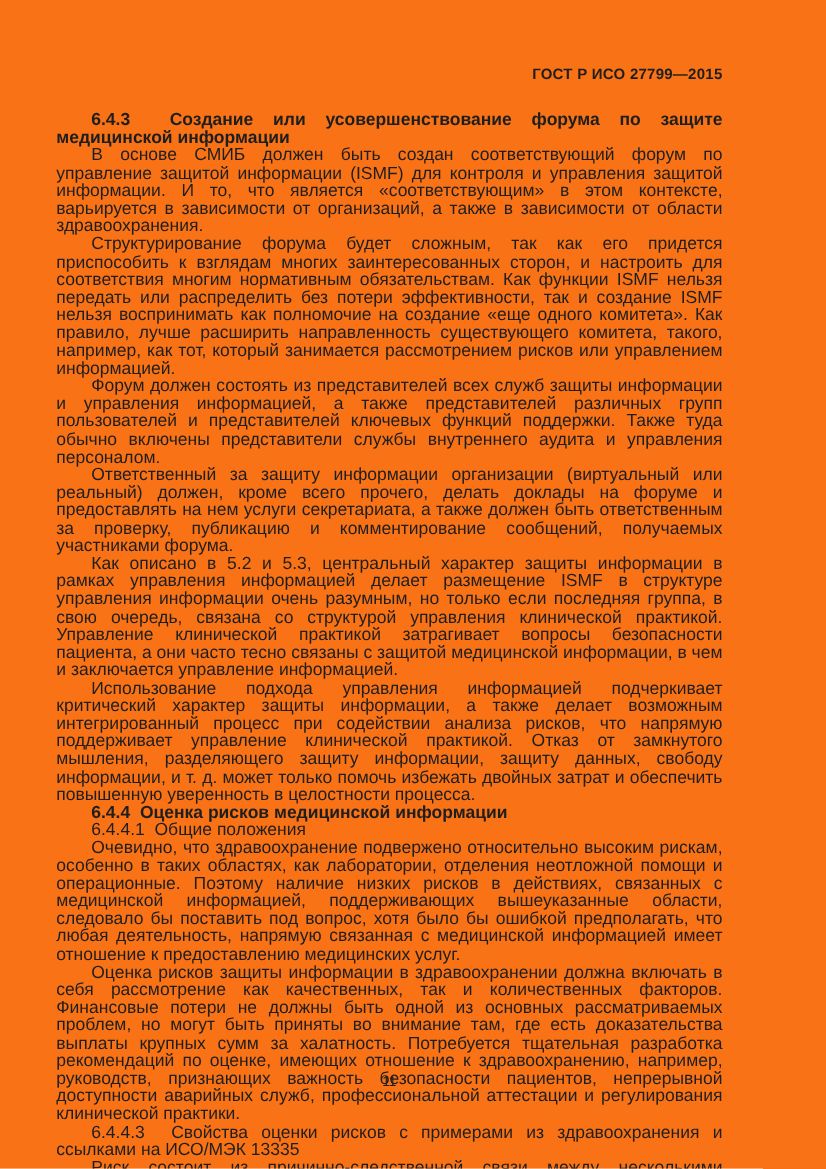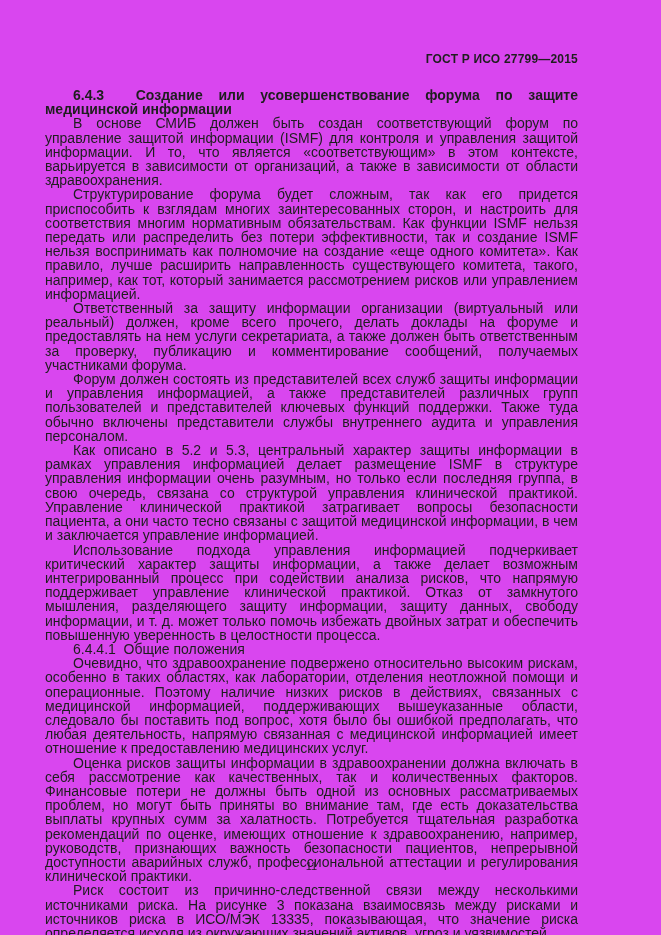--- a/index.html
+++ b/index.html
@@ -5,21 +5,21 @@
 <style>
   html, body {
     margin: 0;
     padding: 0;
     background: #ffffff;
   }
   .page {
     position: relative;
     width: 661px;
     height: 935px;
-    background: #d946ef;
+    background: #f97316;
     font-family: "Liberation Sans", sans-serif;
     color: #1e1e1e;
     overflow: hidden;
   }
   .doc-header {
     position: absolute;
     top: 52px;
     left: 45px;
     width: 533px;
     text-align: right;
@@ -57,27 +57,29 @@
 <body>
 
 <div class="page">
 
   <div class="doc-header">ГОСТ Р ИСО 27799—2015</div>
 
   <div class="content">
     <p class="heading">6.4.3&nbsp; Создание или усовершенствование форума по защите медицинской информации</p>
     <p>В основе СМИБ должен быть создан соответствующий форум по управление защитой информации (ISMF) для контроля и управления защитой информации. И то, что является «соответствующим» в этом контексте, варьируется в зависимости от организаций, а также в зависимости от области здравоохранения.</p>
     <p>Структурирование форума будет сложным, так как его придется приспособить к взглядам многих заинтересованных сторон, и настроить для соответствия многим нормативным обязательствам. Как функции ISMF нельзя передать или распределить без потери эффективности, так и создание ISMF нельзя воспринимать как полномочие на создание «еще одного комитета». Как правило, лучше расширить направленность существующего комитета, такого, например, как тот, который занимается рассмотрением рисков или управлением информацией.</p>
+    <p>Форум должен состоять из представителей всех служб защиты информации и управления информацией, а также представителей различных групп пользователей и представителей ключевых функций поддержки. Также туда обычно включены представители службы внутреннего аудита и управления персоналом.</p>
     <p>Ответственный за защиту информации организации (виртуальный или реальный) должен, кроме всего прочего, делать доклады на форуме и предоставлять на нем услуги секретариата, а также должен быть ответственным за проверку, публикацию и комментирование сообщений, получаемых участниками форума.</p>
-    <p>Форум должен состоять из представителей всех служб защиты информации и управления информацией, а также представителей различных групп пользователей и представителей ключевых функций поддержки. Также туда обычно включены представители службы внутреннего аудита и управления персоналом.</p>
     <p>Как описано в 5.2 и 5.3, центральный характер защиты информации в рамках управления информацией делает размещение ISMF в структуре управления информации очень разумным, но только если последняя группа, в свою очередь, связана со структурой управления клинической практикой. Управление клинической практикой затрагивает вопросы безопасности пациента, а они часто тесно связаны с защитой медицинской информации, в чем и заключается управление информацией.</p>
     <p>Использование подхода управления информацией подчеркивает критический характер защиты информации, а также делает возможным интегрированный процесс при содействии анализа рисков, что напрямую поддерживает управление клинической практикой. Отказ от замкнутого мышления, разделяющего защиту информации, защиту данных, свободу информации, и т. д. может только помочь избежать двойных затрат и обеспечить повышенную уверенность в целостности процесса.</p>
+    <p class="heading">6.4.4&nbsp; Оценка рисков медицинской информации</p>
     <p>6.4.4.1&nbsp; Общие положения</p>
     <p>Очевидно, что здравоохранение подвержено относительно высоким рискам, особенно в таких областях, как лаборатории, отделения неотложной помощи и операционные. Поэтому наличие низких рисков в действиях, связанных с медицинской информацией, поддерживающих вышеуказанные области, следовало бы поставить под вопрос, хотя было бы ошибкой предполагать, что любая деятельность, напрямую связанная с медицинской информацией имеет отношение к предоставлению медицинских услуг.</p>
     <p>Оценка рисков защиты информации в здравоохранении должна включать в себя рассмотрение как качественных, так и количественных факторов. Финансовые потери не должны быть одной из основных рассматриваемых проблем, но могут быть приняты во внимание там, где есть доказательства выплаты крупных сумм за халатность. Потребуется тщательная разработка рекомендаций по оценке, имеющих отношение к здравоохранению, например, руководств, признающих важность безопасности пациентов, непрерывной доступности аварийных служб, профессиональной аттестации и регулирования клинической практики.</p>
+    <p>6.4.4.3&nbsp; Свойства оценки рисков с примерами из здравоохранения и ссылками на ИСО/МЭК 13335</p>
     <p>Риск состоит из причинно-следственной связи между несколькими источниками риска. На рисунке 3 показана взаимосвязь между рисками и источников риска в ИСО/МЭК 13335, показывающая, что значение риска определяется исходя из окружающих значений активов, угроз и уязвимостей.</p>
   </div>
 
   <div class="page-footer">
     <span>11</span>
   </div>
 
 </div>
 
 </body></html>

